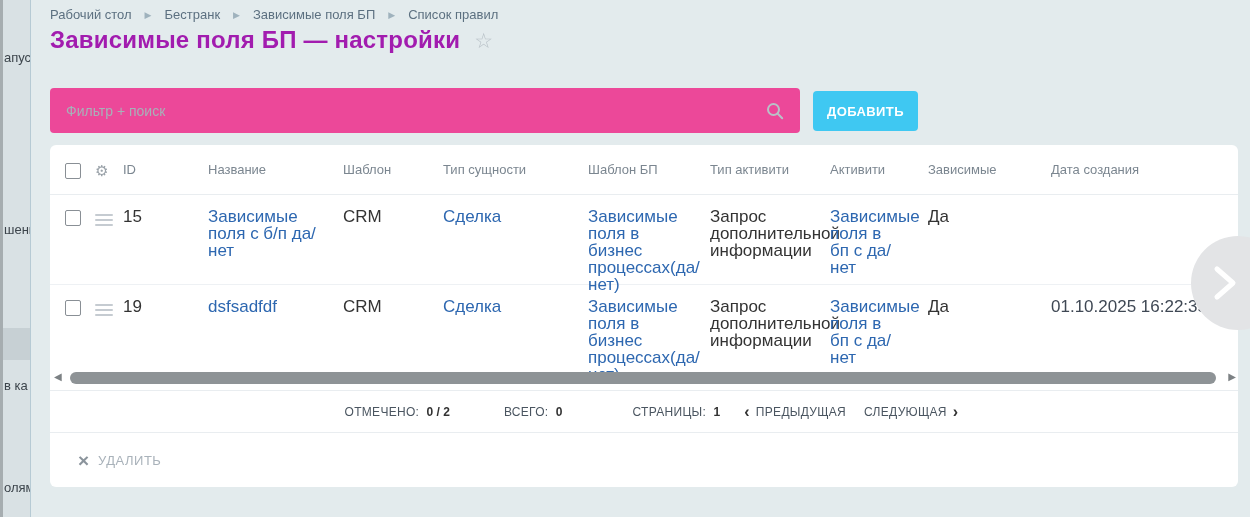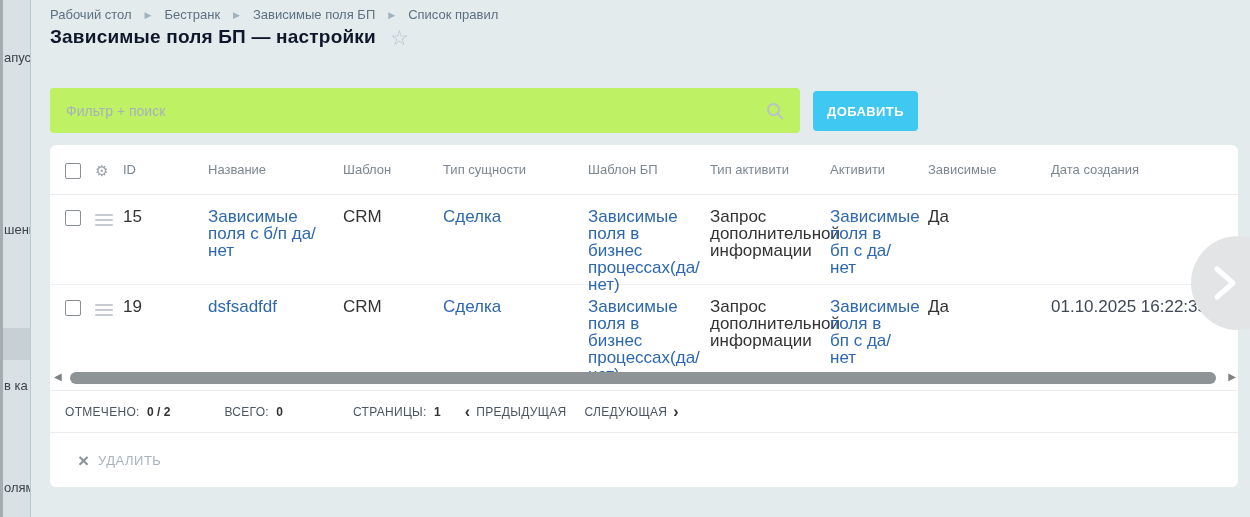--- a/index.html
+++ b/index.html
@@ -18,26 +18,26 @@
   }
   .sidebar-edge { position:absolute; left:0; top:0; width:3px; height:517px; background:#a6adb0; }
   .sliver-frag { position:absolute; left:4px; font-size:13px; color:#3c444b; white-space:nowrap; }
   .sliver-highlight { position:absolute; left:0; top:328px; width:31px; height:32px; background:#c7d0d4; }
   
   .breadcrumb { position:absolute; left:50px; top:7px; font-size:13px; color:#5c7080; display:flex; align-items:center; }
   .crumb { cursor:pointer; }
   .crumb-sep { color:#9fb2bd; font-size:9px; margin:0 13px; }
   
   .page-title-wrap { position:absolute; left:50px; top:26px; display:flex; align-items:center; }
-  .page-title { font-size:19px; font-weight:bold; color:#0f172a; letter-spacing:0.2px; }
+  .page-title { font-size:24px; font-weight:bold; color:#a21caf; letter-spacing:0.2px; }
   .fav-star { color:#b9c2c8; font-size:21px; margin-left:14px; cursor:pointer; line-height:1; }
   
   .filter-card {
     position:absolute; left:50px; top:88px; width:750px; height:45px;
-    background:#bef264; border-radius:4px; display:flex; align-items:center;
+    background:#ec4899; border-radius:4px; display:flex; align-items:center;
   }
   .filter-input {
     flex:1; border:none; outline:none; font-size:14px; color:#333;
     padding:0 16px; background:transparent; height:100%;
     font-family:"Liberation Sans", sans-serif;
   }
   .filter-input::placeholder { color:#a7b1b9; }
   .search-icon { width:18px; height:18px; margin-right:16px; cursor:pointer; flex:none; }
   .add-button {
     position:absolute; left:813px; top:91px; width:105px; height:40px;
@@ -78,21 +78,21 @@
     position:absolute; left:20px; top:4px; height:12px; width:1146px;
     background:#8e9396; border-radius:6px; cursor:pointer;
   }
   .hscroll-arrow { position:absolute; top:3px; font-size:10px; color:#7c8184; cursor:pointer; }
   .hscroll-left { left:4px; }
   .hscroll-right { right:2px; }
   
   .grid-footer {
     position:absolute; left:0; top:245px; width:100%; height:42px;
     border-top:1px solid #e9edf0; display:flex; align-items:center;
-    font-size:12px; color:#4a5560;
+    font-size:12px; color:#4a5560;justify-content:center;
   }
   .f-item { white-space:nowrap; }
   .f-label { letter-spacing:0.3px; }
   .f-val { font-weight:bold; color:#333; margin-left:4px; }
   .pos-checked { margin-left:15px; }
   .pos-total { margin-left:54px; }
   .pos-pages { margin-left:70px; }
   .pager { cursor:pointer; display:flex; align-items:center; letter-spacing:0.3px; }
   .pos-prev { margin-left:24px; }
   .pos-next { margin-left:18px; }

